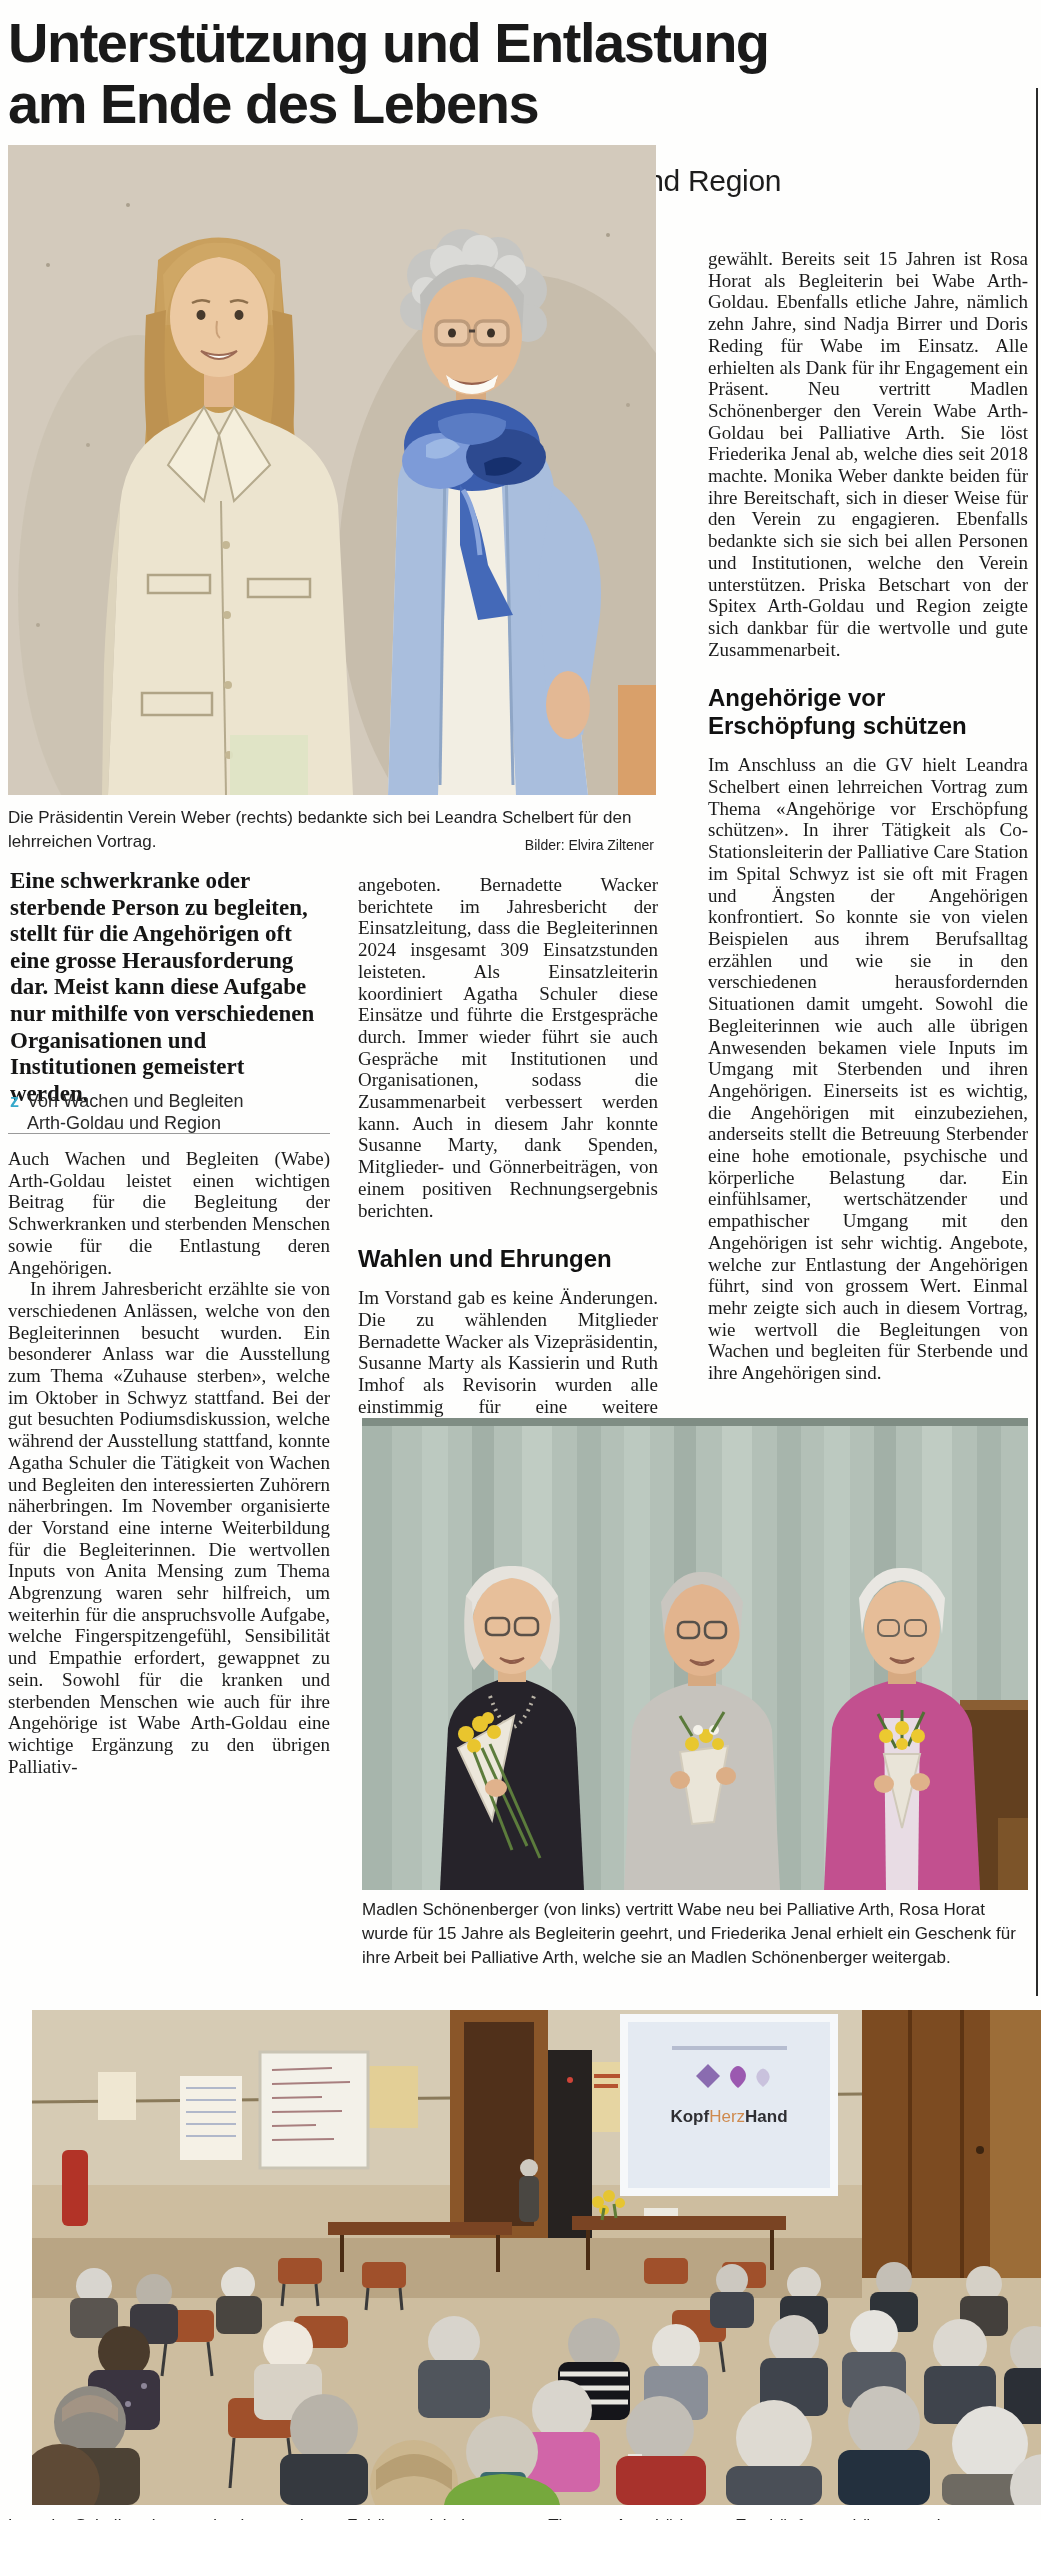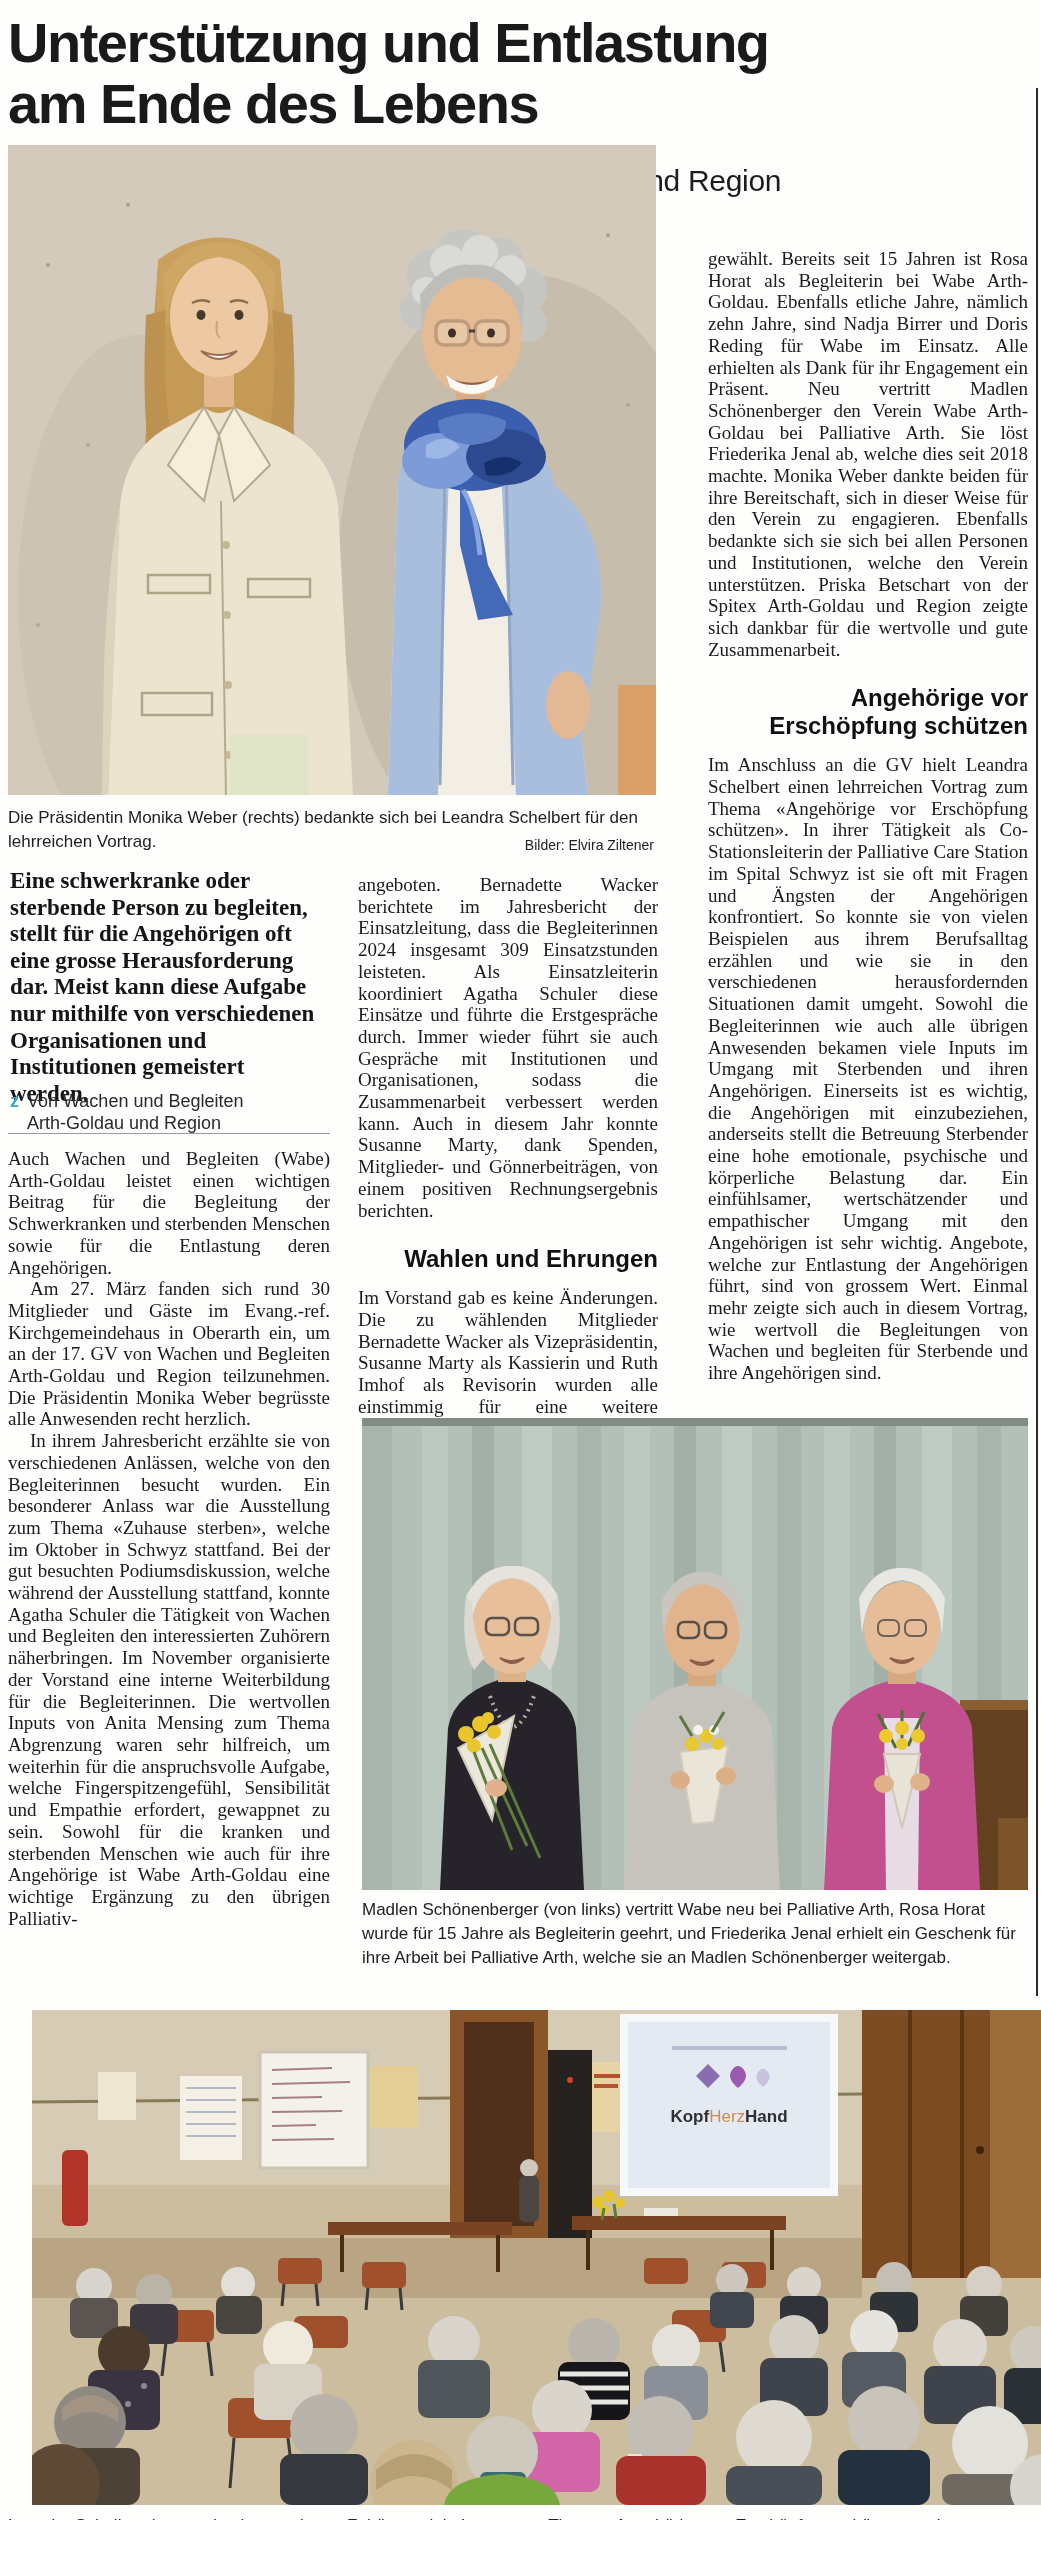--- a/index.html
+++ b/index.html
@@ -20,21 +20,21 @@
   .byline{left:10px;top:1090px;width:315px;font-size:18px;line-height:22px;
           color:#2a2a2a;padding-left:17px;}
   .byline .marker{position:absolute;left:0;top:0;color:#36a9cb;font-weight:bold;}
   .hrule{left:8px;top:1133px;width:322px;height:1px;background:#9a9a9a;}
   .bodycol{font-family:"Liberation Serif",serif;font-size:19px;line-height:21.7px;
            text-align:justify;color:#1b1b1b;overflow:hidden;hyphens:auto;
            -webkit-hyphens:auto;}
   .bodycol p{margin:0;}
   .bodycol p.ind{text-indent:22px;}
   .subhead2{font-family:"Liberation Sans",sans-serif;font-weight:bold;
-            font-size:24px;line-height:28px;color:#111;text-align:right;
+            font-size:24px;line-height:28px;color:#111;text-align:left;
             margin:24px 0 14px 0;}
   #col1{left:8px;top:1148px;width:322px;height:828px;}
   #col2{left:358px;top:874px;width:300px;height:548px;}
   #col3{left:708px;top:248px;width:320px;height:1160px;}
   #caption1{left:8px;top:806px;width:648px;height:52px;}
   #caption2{left:362px;top:1898px;width:672px;height:72px;}
   #caption3{left:8px;top:2514px;width:1025px;height:30px;}
   #photo1{left:8px;top:145px;width:648px;height:650px;}
   #photo2{left:362px;top:1418px;width:666px;height:472px;}
   #photo3{left:8px;top:2010px;width:1025px;height:495px;margin-left:24px;}
@@ -129,37 +129,36 @@
         <path d="M476,318 Q498,306 514,318 Q500,334 478,330 Z" fill="#16306e"></path>
         <path d="M452,340 Q470,360 480,420 L505,470 L470,475 L452,400 Z" fill="#4469b8"></path>
         <path d="M455,345 Q468,365 472,410" stroke="#8aa6dc" stroke-width="5" fill="none"></path>
         <ellipse cx="560" cy="560" rx="22" ry="34" fill="#e3b894"></ellipse>
       </g>
       <rect x="610" y="540" width="38" height="110" fill="#d9a06a"></rect>
     </svg>
   </div>
 
   <div class="abs caption" id="caption1">
-    <span>Die Präsidentin Monika Weber (rechts) bedankte sich bei Leandra Schelbert für den lehrreichen Vortrag.</span>
+    <span>Die Präsidentin Verein Weber (rechts) bedankte sich bei Leandra Schelbert für den lehrreichen Vortrag.</span>
     <span class="credit">Bilder: Elvira Ziltener</span>
   </div>
 
   <div class="abs lead">Eine schwerkranke oder sterbende Person zu begleiten, stellt für die Angehörigen oft eine grosse Herausforderung dar. Meist kann diese Aufgabe nur mithilfe von verschiedenen Organisationen und Institutionen gemeistert werden.</div>
 
   <div class="abs byline">
     <span class="marker">z</span>
     <span>Von Wachen und Begleiten</span><br>
     <span>Arth-Goldau und Region</span>
   </div>
 
   <div class="abs hrule"></div>
 
   <div class="abs bodycol" id="col1">
     <p>Auch Wachen und Begleiten (Wabe) Arth-Goldau leistet einen wichtigen Beitrag für die Begleitung der Schwerkranken und sterbenden Menschen sowie für die Entlastung deren Angehörigen.</p>
-    <p class="ind">Am 27. März fanden sich rund 30 Mitglieder und Gäste im Evang.-ref. Kirchgemeindehaus in Oberarth ein, um an der 17. GV von Wachen und Begleiten Arth-Goldau und Region teilzunehmen. Die Präsidentin Monika Weber begrüsste alle Anwesenden recht herzlich.</p>
     <p class="ind">In ihrem Jahresbericht erzählte sie von verschiedenen Anlässen, welche von den Begleiterinnen besucht wurden. Ein besonderer Anlass war die Ausstellung zum Thema «Zuhause sterben», welche im Oktober in Schwyz stattfand. Bei der gut besuchten Podiumsdiskussion, welche während der Ausstellung stattfand, konnte Agatha Schuler die Tätigkeit von Wachen und Begleiten den interessierten Zuhörern näherbringen. Im November organisierte der Vorstand eine interne Weiterbildung für die Begleiterinnen. Die wertvollen Inputs von Anita Mensing zum Thema Abgrenzung waren sehr hilfreich, um weiterhin für die anspruchsvolle Aufgabe, welche Fingerspitzengefühl, Sensibilität und Empathie erfordert, gewappnet zu sein. Sowohl für die kranken und sterbenden Menschen wie auch für ihre Angehörige ist Wabe Arth-Goldau eine wichtige Ergänzung zu den übrigen Palliativ-</p>
   </div>
 
   <div class="abs bodycol" id="col2">
     <p>angeboten. Bernadette Wacker berichtete im Jahresbericht der Einsatzleitung, dass die Begleiterinnen 2024 insgesamt 309 Einsatzstunden leisteten. Als Einsatzleiterin koordiniert Agatha Schuler diese Einsätze und führte die Erstgespräche durch. Immer wieder führt sie auch Gespräche mit Institutionen und Organisationen, sodass die Zusammenarbeit verbessert werden kann. Auch in diesem Jahr konnte Susanne Marty, dank Spenden, Mitglieder- und Gönnerbeiträgen, von einem positiven Rechnungsergebnis berichten.</p>
     <div class="subhead2">Wahlen und Ehrungen</div>
     <p>Im Vorstand gab es keine Änderungen. Die zu wählenden Mitglieder Bernadette Wacker als Vizepräsidentin, Susanne Marty als Kassierin und Ruth Imhof als Revisorin wurden alle einstimmig für eine weitere Amtsperiode</p>
   </div>
 
   <div class="abs bodycol" id="col3">

